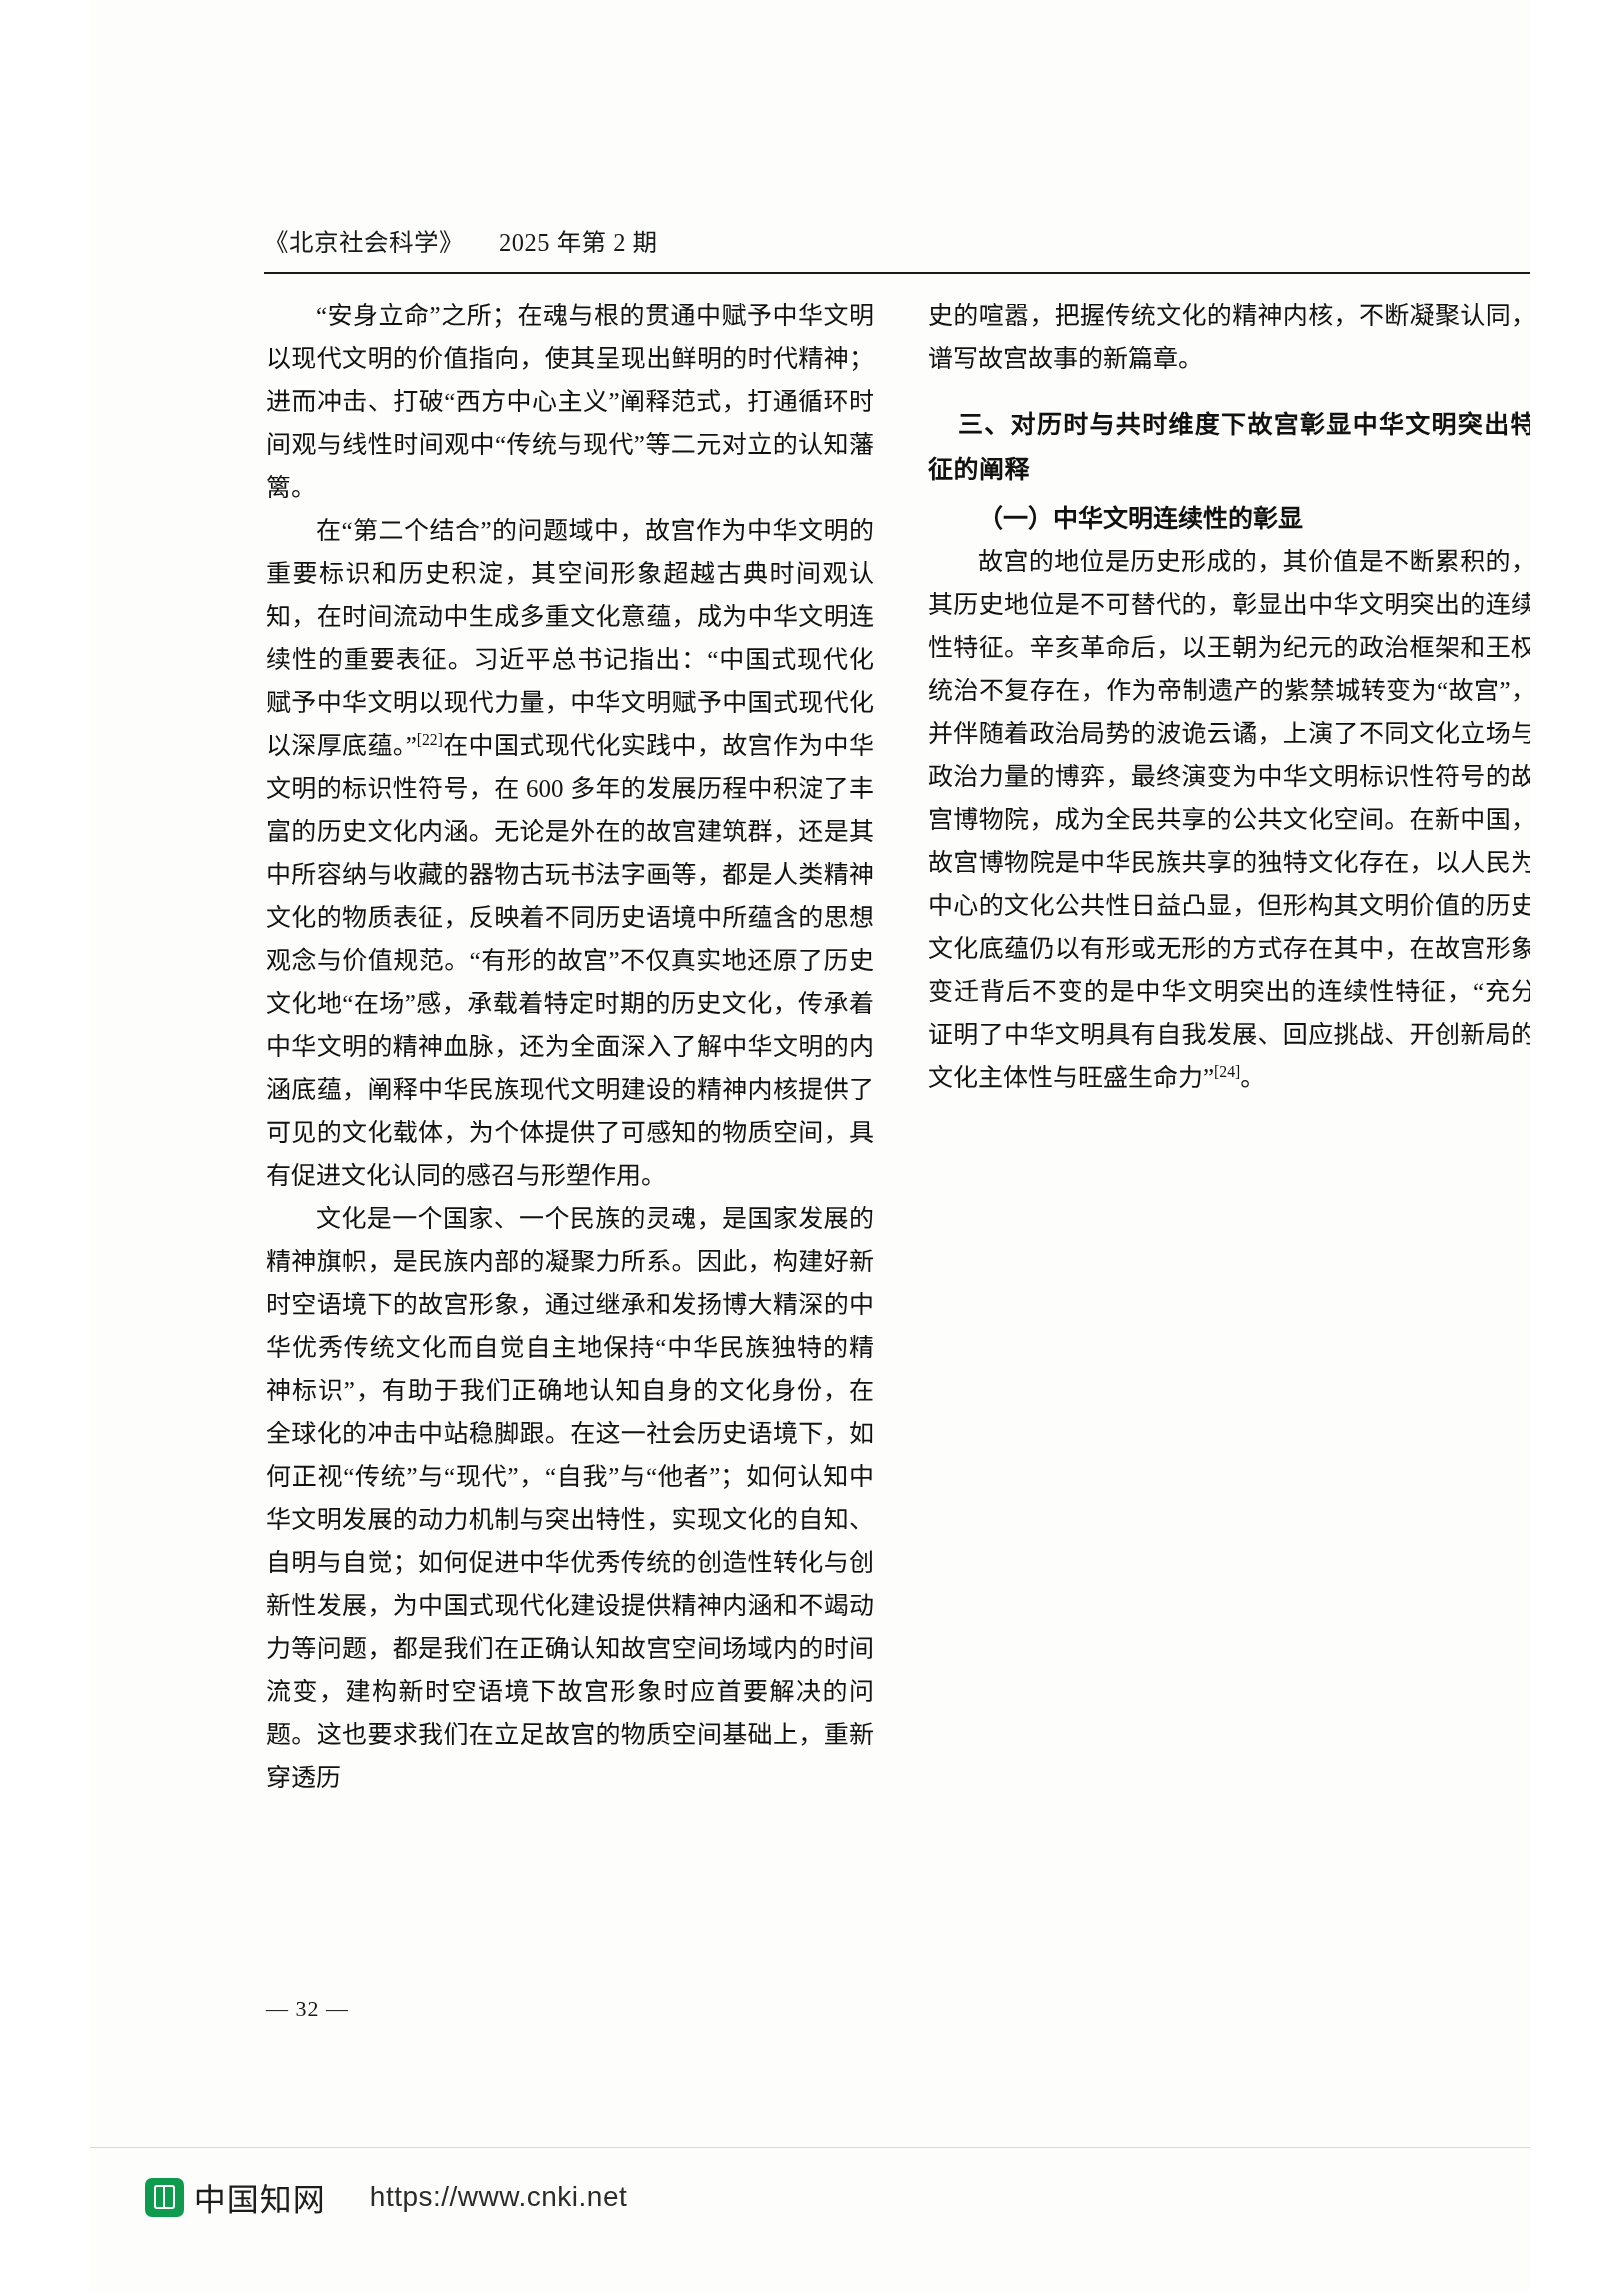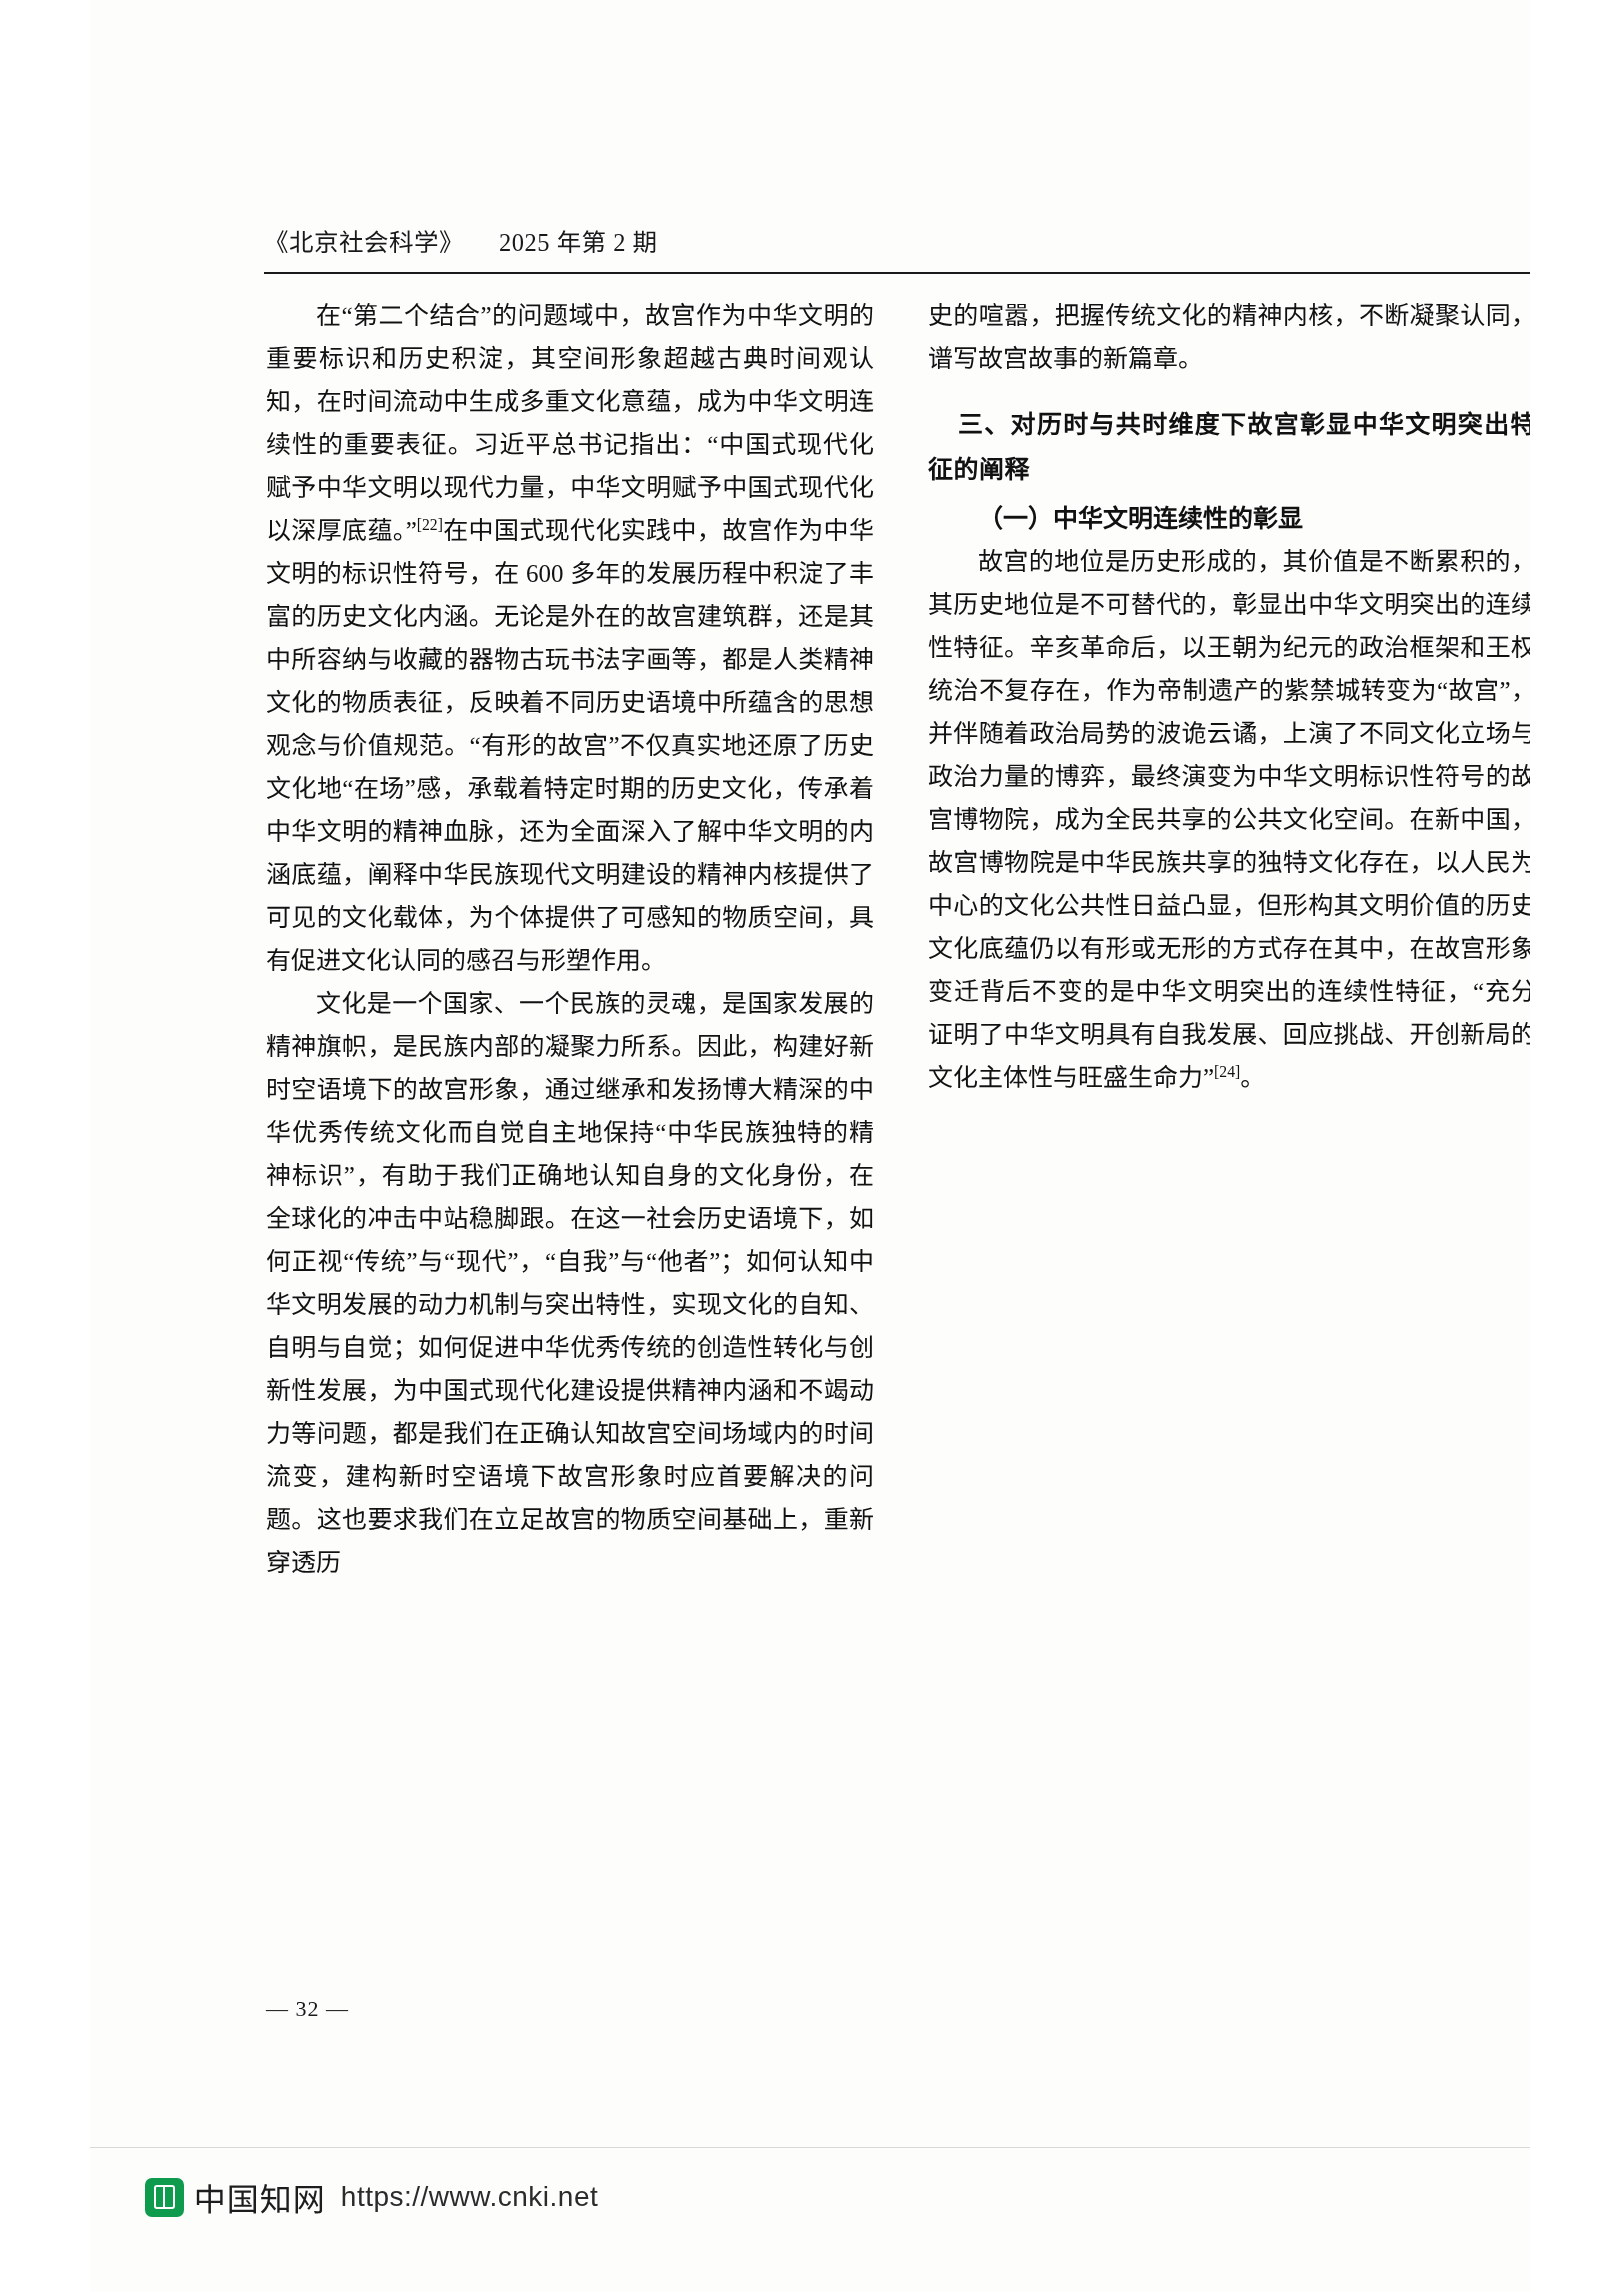--- a/index.html
+++ b/index.html
@@ -105,21 +105,21 @@
     width: 1620px;
     height: 1px;
     background: #d8d8d8;
   }
   .footer {
     position: absolute;
     left: 55px;
     top: 2174px;
     display: flex;
     align-items: center;
-    gap: 15px;
+    gap: 44px;
   }
   .cnki-logo {
     display: flex;
     align-items: center;
     gap: 9.8px;
   }
   .cnki-mark {
     width: 39px;
     height: 39px;
     border-radius: 6.9px;
@@ -164,20 +164,21 @@
 <body>
 
 <div class="page">
 
   <div class="runhead">
     <span>《北京社会科学》</span><span class="issue">2025 年第 2 期</span>
   </div>
   <div class="rule"></div>
 
   <div class="col col-left">
+    <p>“安身立命”之所；在魂与根的贯通中赋予中华文明以现代文明的价值指向，使其呈现出鲜明的时代精神；进而冲击、打破“西方中心主义”阐释范式，打通循环时间观与线性时间观中“传统与现代”等二元对立的认知藩篱。</p>
     <p><span>在“第二个结合”的问题域中，故宫作为中华文明的重要标识和历史积淀，其空间形象超越古典时间观认知，在时间流动中生成多重文化意蕴，成为中华文明连续性的重要表征。习近平总书记指出：“中国式现代化赋予中华文明以现代力量，中华文明赋予中国式现代化以深厚底蕴。”</span><sup>[22]</sup><span>在中国式现代化实践中，故宫作为中华文明的标识性符号，在 600 多年的发展历程中积淀了丰富的历史文化内涵。无论是外在的故宫建筑群，还是其中所容纳与收藏的器物古玩书法字画等，都是人类精神文化的物质表征，反映着不同历史语境中所蕴含的思想观念与价值规范。“有形的故宫”不仅真实地还原了历史文化地“在场”感，承载着特定时期的历史文化，传承着中华文明的精神血脉，还为全面深入了解中华文明的内涵底蕴，阐释中华民族现代文明建设的精神内核提供了可见的文化载体，为个体提供了可感知的物质空间，具有促进文化认同的感召与形塑作用。</span></p>
     <p>文化是一个国家、一个民族的灵魂，是国家发展的精神旗帜，是民族内部的凝聚力所系。因此，构建好新时空语境下的故宫形象，通过继承和发扬博大精深的中华优秀传统文化而自觉自主地保持“中华民族独特的精神标识”，有助于我们正确地认知自身的文化身份，在全球化的冲击中站稳脚跟。在这一社会历史语境下，如何正视“传统”与“现代”，“自我”与“他者”；如何认知中华文明发展的动力机制与突出特性，实现文化的自知、自明与自觉；如何促进中华优秀传统的创造性转化与创新性发展，为中国式现代化建设提供精神内涵和不竭动力等问题，都是我们在正确认知故宫空间场域内的时间流变，建构新时空语境下故宫形象时应首要解决的问题。这也要求我们在立足故宫的物质空间基础上，重新穿透历</p>
   </div>
 
   <div class="col col-right">
     <p class="noindent">史的喧嚣，把握传统文化的精神内核，不断凝聚认同，谱写故宫故事的新篇章。</p>
 
     <h2 class="sec-title">三、对历时与共时维度下故宫彰显中华文明突出特征的阐释</h2>
 
 

